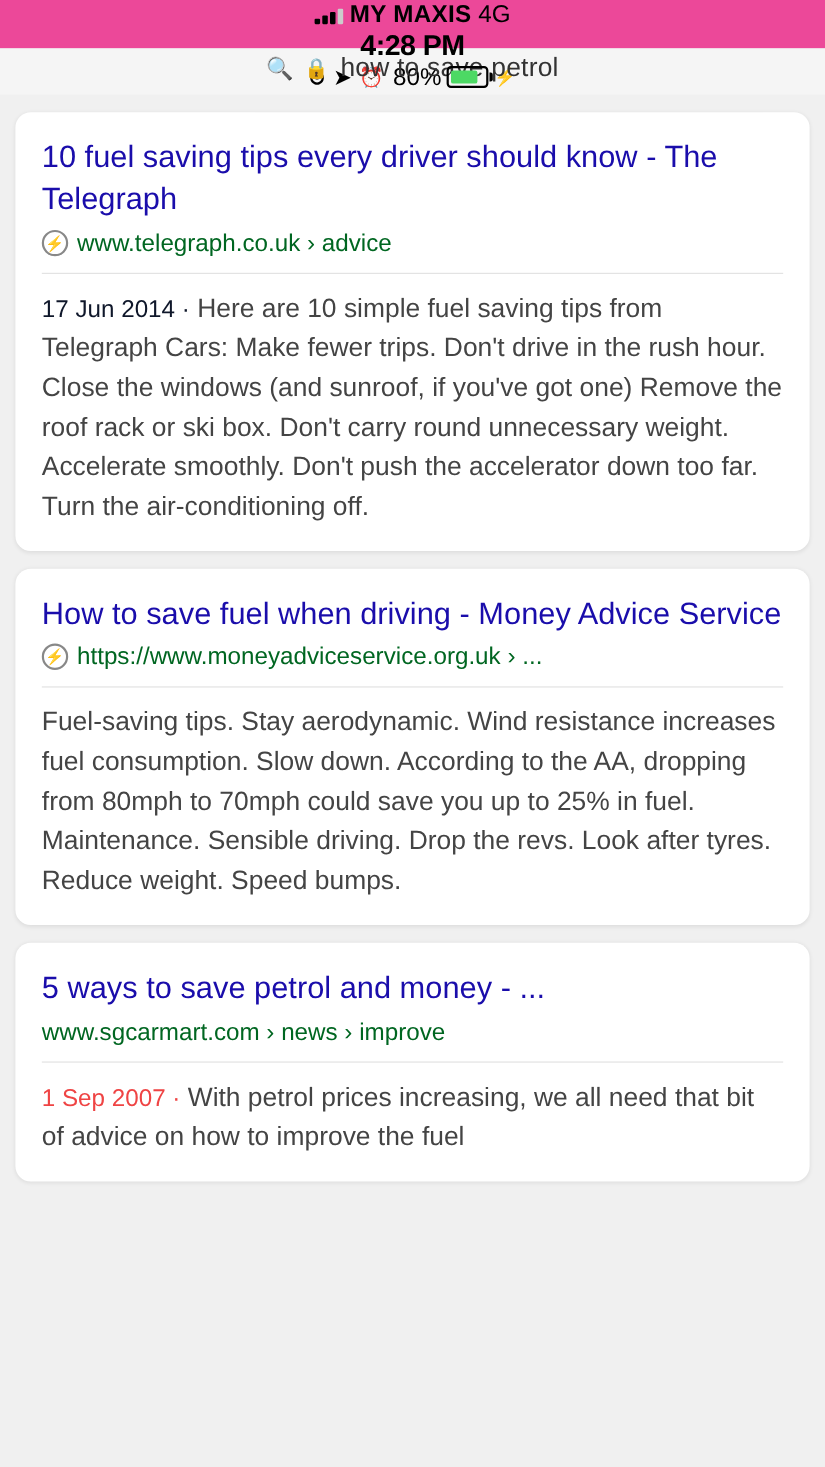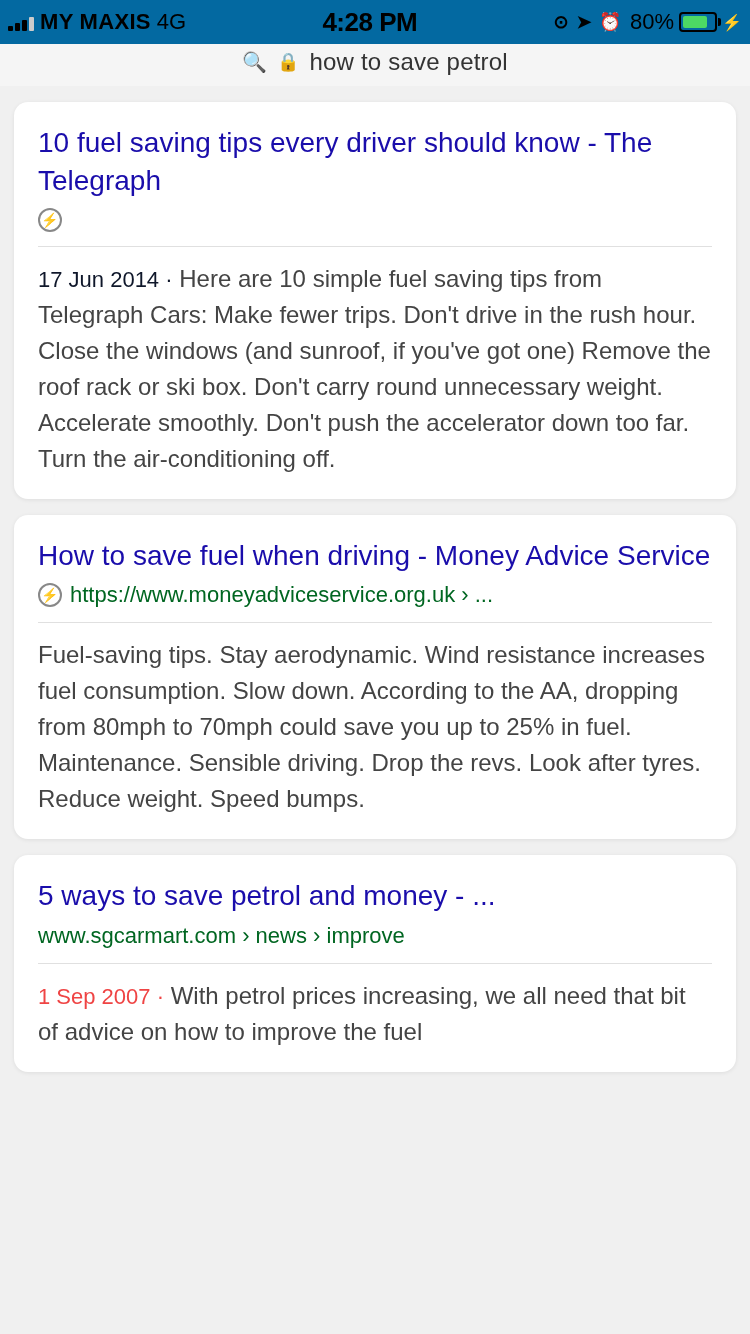--- a/index.html
+++ b/index.html
@@ -6,28 +6,29 @@
     * { margin: 0; padding: 0; box-sizing: border-box; }
     body {
       background: #f0f0f0;
       font-family: -apple-system, 'Helvetica Neue', Arial, sans-serif;
       width: 750px;
       min-height: 1334px;
     }
 
     
     .status-bar {
-      background: #0369a1;
+      background: #ec4899;
       height: 44px;
       display: flex;
       align-items: center;
       justify-content: space-between;
-      padding: 0 8px;
+      padding: 0 32px;
       font-size: 24px;
       font-weight: 600;
+      flex-direction: column;
     }
     .status-left {
       display: flex;
       align-items: center;
       gap: 6px;
       font-size: 22px;
     }
     .signal-bars {
       display: flex;
       align-items: flex-end;
@@ -221,20 +222,21 @@
   <span class="lock-icon-wrap">🔒</span>
   <span class="search-query">how to save petrol</span>
 </div>
 
 <div class="results-container">
 
   <div class="result-card">
     <a class="result-title">10 fuel saving tips every driver should know - The Telegraph</a>
     <div class="result-url-row">
       <div class="lightning-icon">⚡</div>
+      <span class="result-url">www.telegraph.co.uk › advice</span>
     </div>
     <div class="divider"></div>
     <p class="result-snippet">
       <span class="result-snippet-date">17 Jun 2014 ·</span>
       <span>Here are 10 simple fuel saving tips from Telegraph Cars: Make fewer trips. Don't drive in the rush hour. Close the windows (and sunroof, if you've got one) Remove the roof rack or ski box. Don't carry round unnecessary weight. Accelerate smoothly. Don't push the accelerator down too far. Turn the air-conditioning off.</span>
     </p>
   </div>
 
   <div class="result-card">
     <a class="result-title">How to save fuel when driving - Money Advice Service</a>

